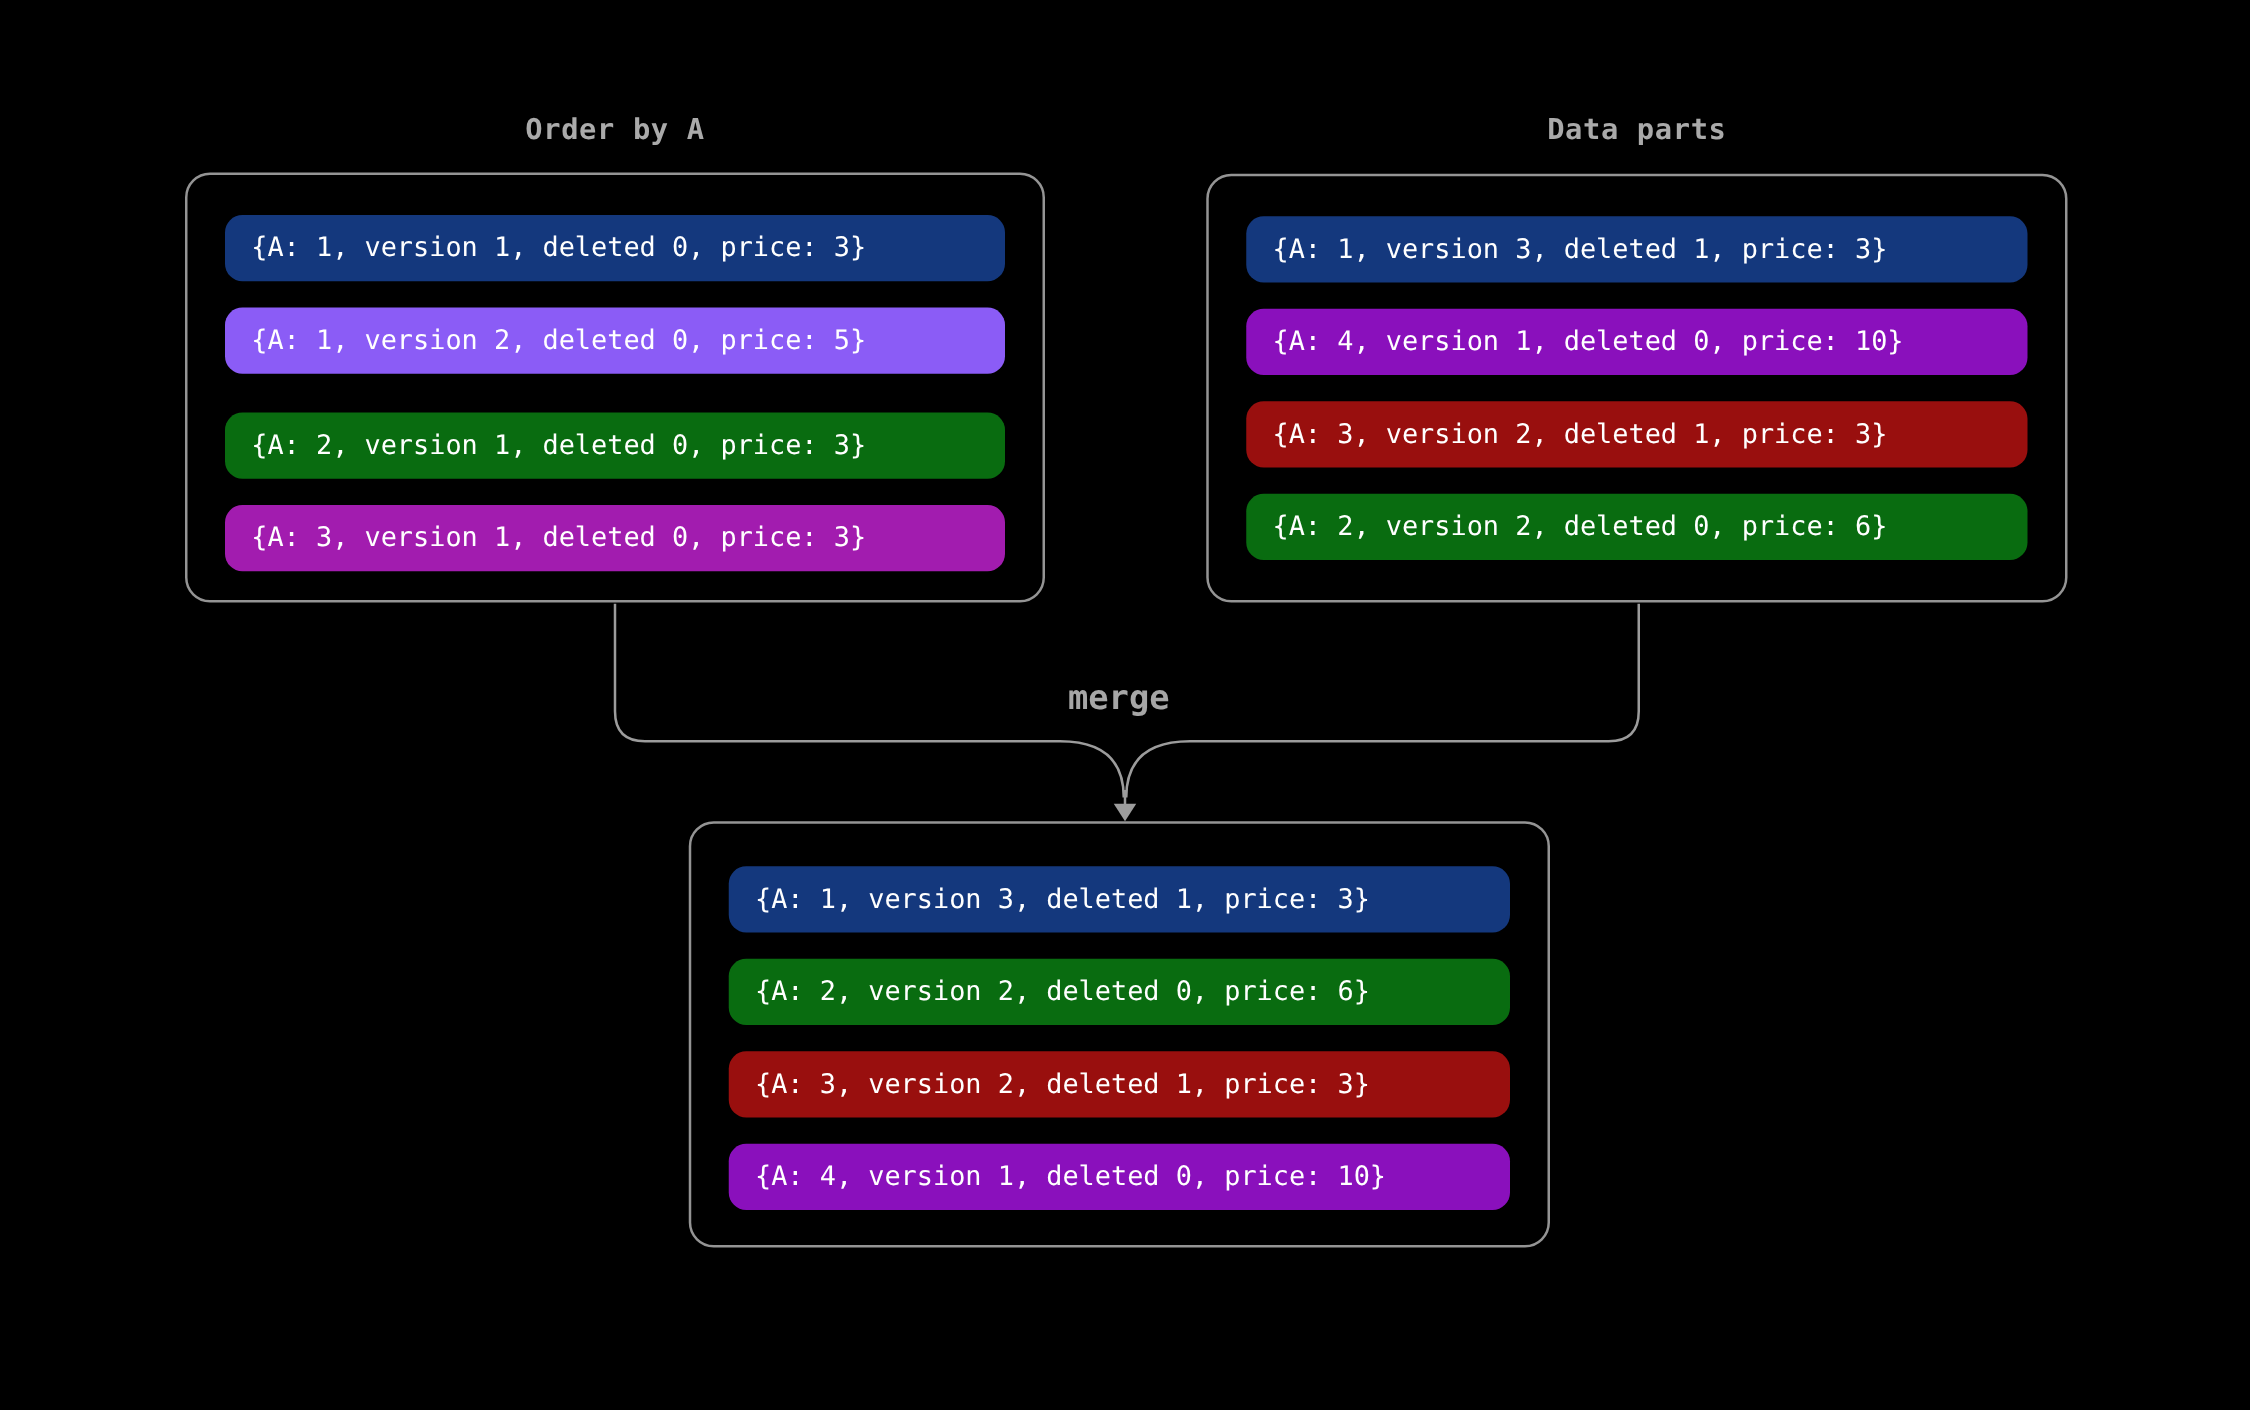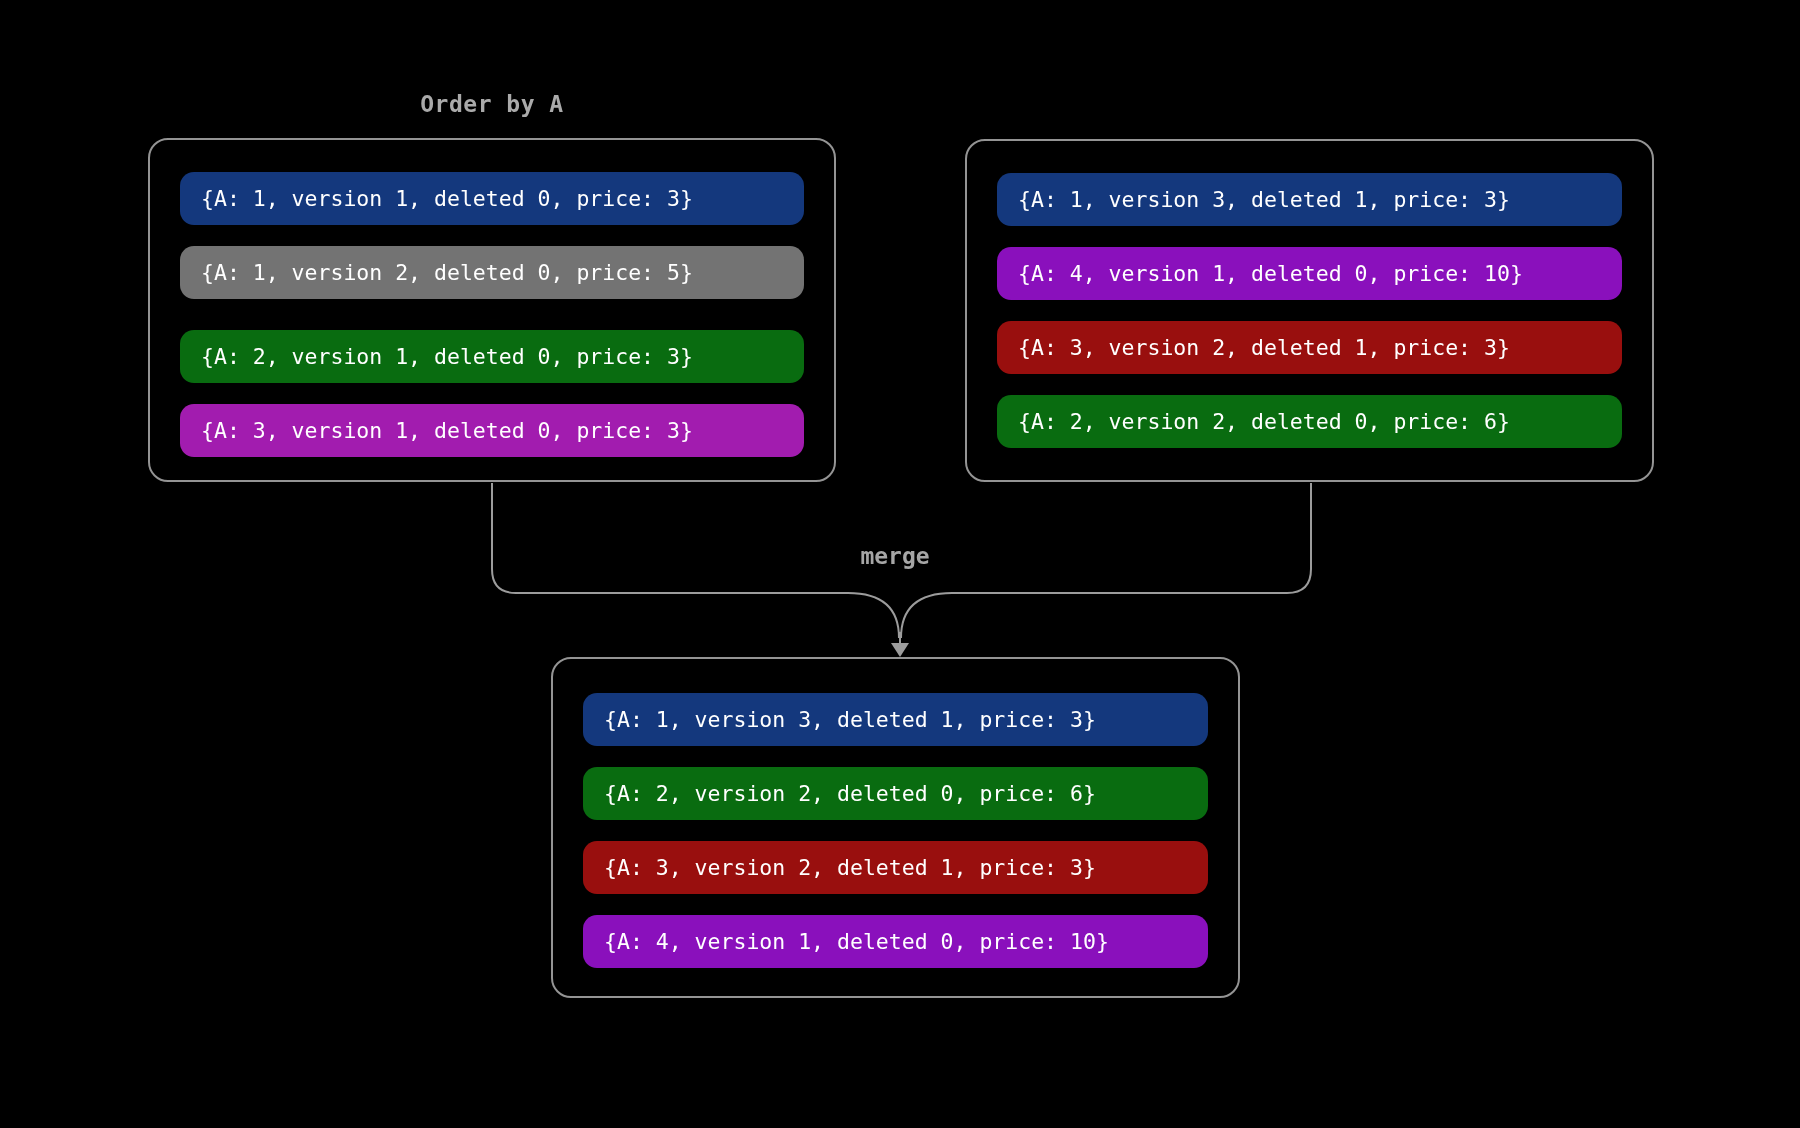--- a/index.html
+++ b/index.html
@@ -56,43 +56,44 @@
     white-space: nowrap;
     overflow: hidden;
   }
   .row:last-child { margin-bottom: 0; }
   .merge-label {
     position: absolute;
     left: 795px;
     top: 543px;
     width: 200px;
     text-align: center;
-    font-size: 23px;
+    font-size: 27px;
     font-weight: bold;
     color: #a6a6a6;
   }
 </style>
 </head>
 <body>
 
 <div class="stage">
 
   <svg class="connectors" viewBox="0 0 1800 1128" xmlns="http://www.w3.org/2000/svg">
     <path d="M 492 483 L 492 569 Q 492 593 516 593 L 848 593 Q 899 593 899 638" fill="none" stroke-width="2" stroke="#9c9c9c"></path>
     <path d="M 1311 483 L 1311 569 Q 1311 593 1287 593 L 952 593 Q 901 593 901 638" fill="none" stroke-width="2" stroke="#9c9c9c"></path>
     <path d="M 900 632 L 900 645" fill="none" stroke-width="2" stroke="#9c9c9c"></path>
     <polygon points="891,643 909,643 900,657" fill="#9c9c9c"></polygon>
   </svg>
 
   <div class="group-title title-left">Order by A</div>
 
+  <div class="group-title title-right">Data parts</div>
 
   <div class="box box-left">
     <div class="row" style="background-color: rgb(20, 56, 125);">{A: 1, version 1, deleted 0, price: 3}</div>
-    <div class="row" style="background-color: #737373;">{A: 1, version 2, deleted 0, price: 5}</div>
+    <div class="row" style="background-color: #8b5cf6;">{A: 1, version 2, deleted 0, price: 5}</div>
     <div class="row" style="background-color: rgb(9, 108, 16); margin-top: 31px;">{A: 2, version 1, deleted 0, price: 3}</div>
     <div class="row" style="background-color: #a21caf;">{A: 3, version 1, deleted 0, price: 3}</div>
   </div>
 
   <div class="box box-right">
     <div class="row" style="background-color: rgb(20, 56, 125);">{A: 1, version 3, deleted 1, price: 3}</div>
     <div class="row" style="background-color: rgb(138, 16, 188);">{A: 4, version 1, deleted 0, price: 10}</div>
     <div class="row" style="background-color: rgb(153, 15, 14);">{A: 3, version 2, deleted 1, price: 3}</div>
     <div class="row" style="background-color: rgb(9, 108, 16);">{A: 2, version 2, deleted 0, price: 6}</div>
   </div>

